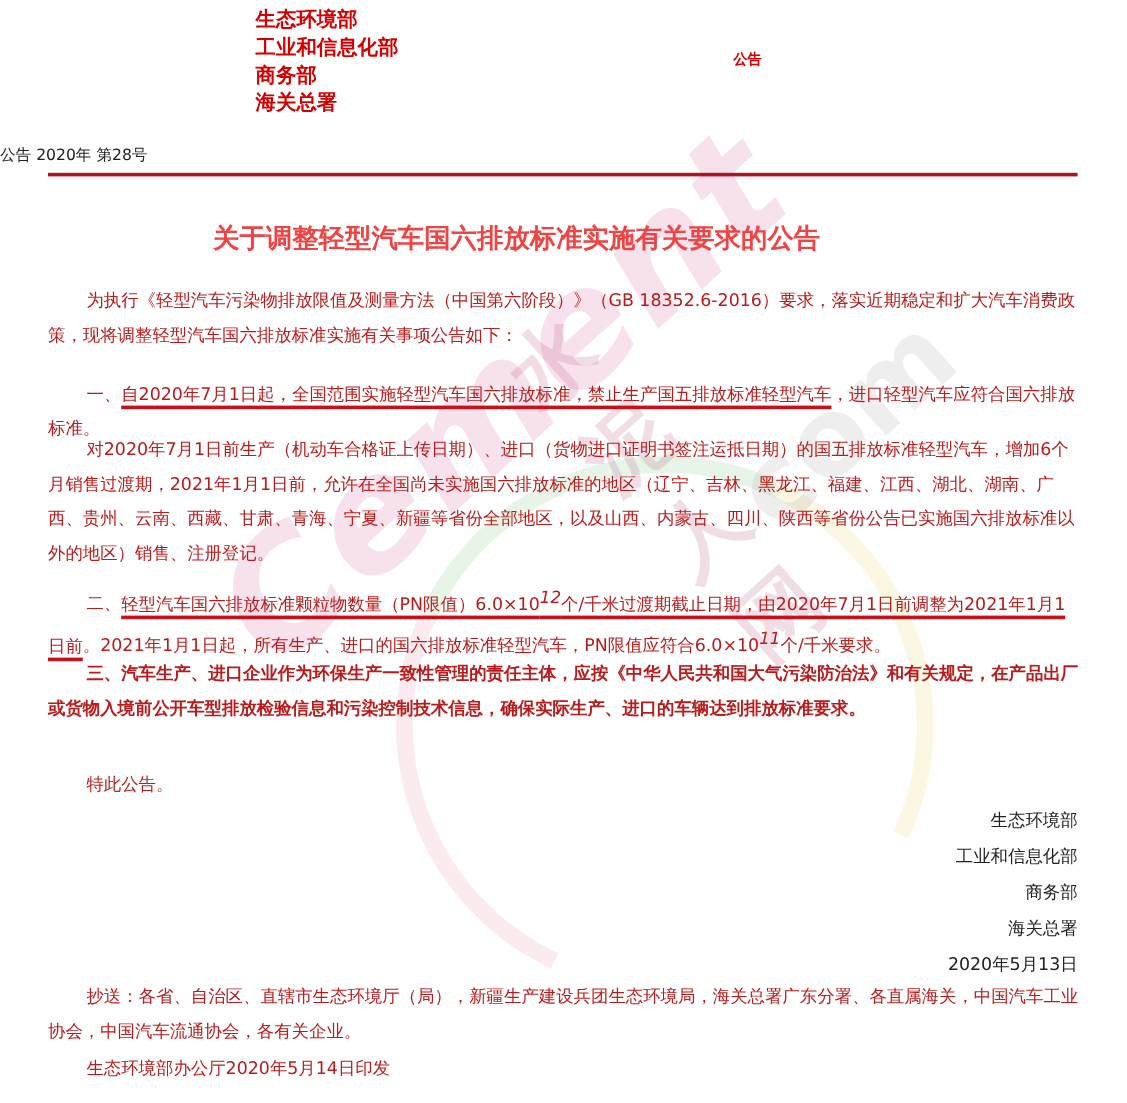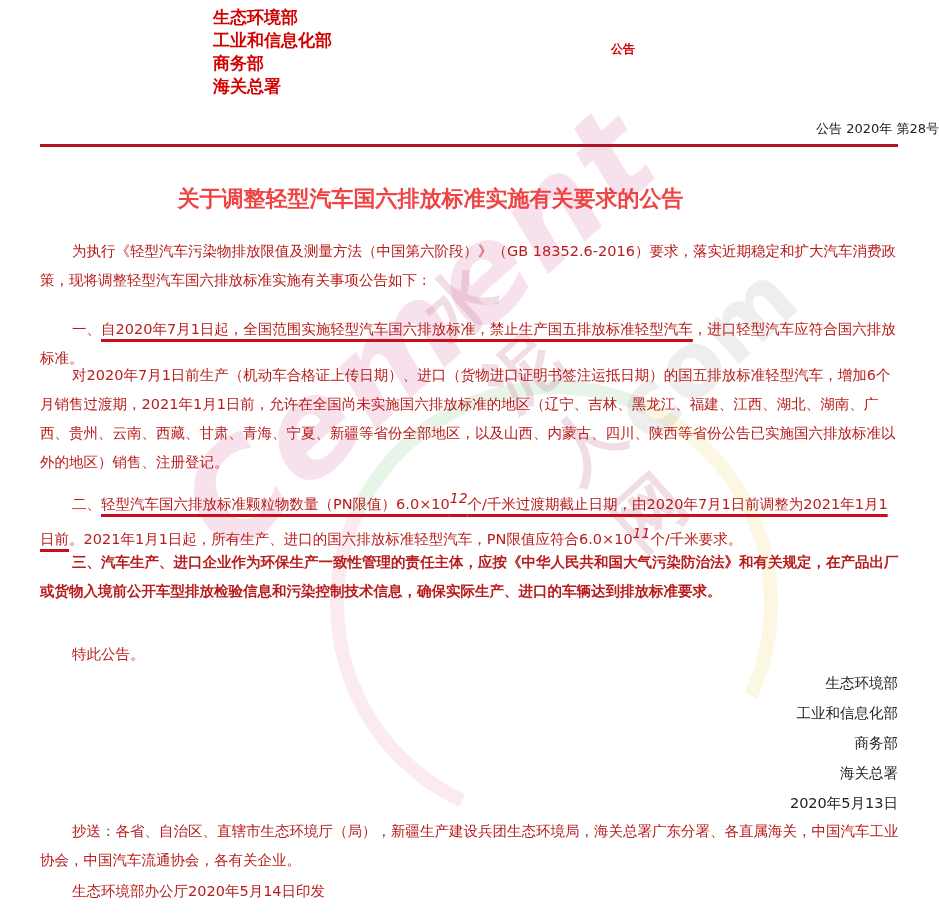--- a/index.html
+++ b/index.html
@@ -37,21 +37,21 @@
     .content { position: relative; z-index: 1; }
     .issuers {
       position: absolute; left: 213px; top: 6px;
       color: #d40000; font-weight: bold; font-size: 17px; line-height: 23px;
     }
     .doc-type {
       position: absolute; left: 611px; top: 41px;
       color: #d40000; font-weight: bold; font-size: 12px;
     }
     .doc-number {
-      position: absolute; left: 0; width: 939px; top: 120px; text-align: right;
+      position: absolute; left: 0; width: 939px; top: 120px; text-align: left;
       font-size: 13px; color: #222;
     }
     .rule {
       position: absolute; left: 40px; top: 144px; width: 858px; height: 3px;
       background: #b0151d;
     }
     .title {
       position: absolute; left: 0; width: 861px; top: 184px; text-align: center;
       font-weight: bold; font-size: 22px; color: #ef4444;
     }

